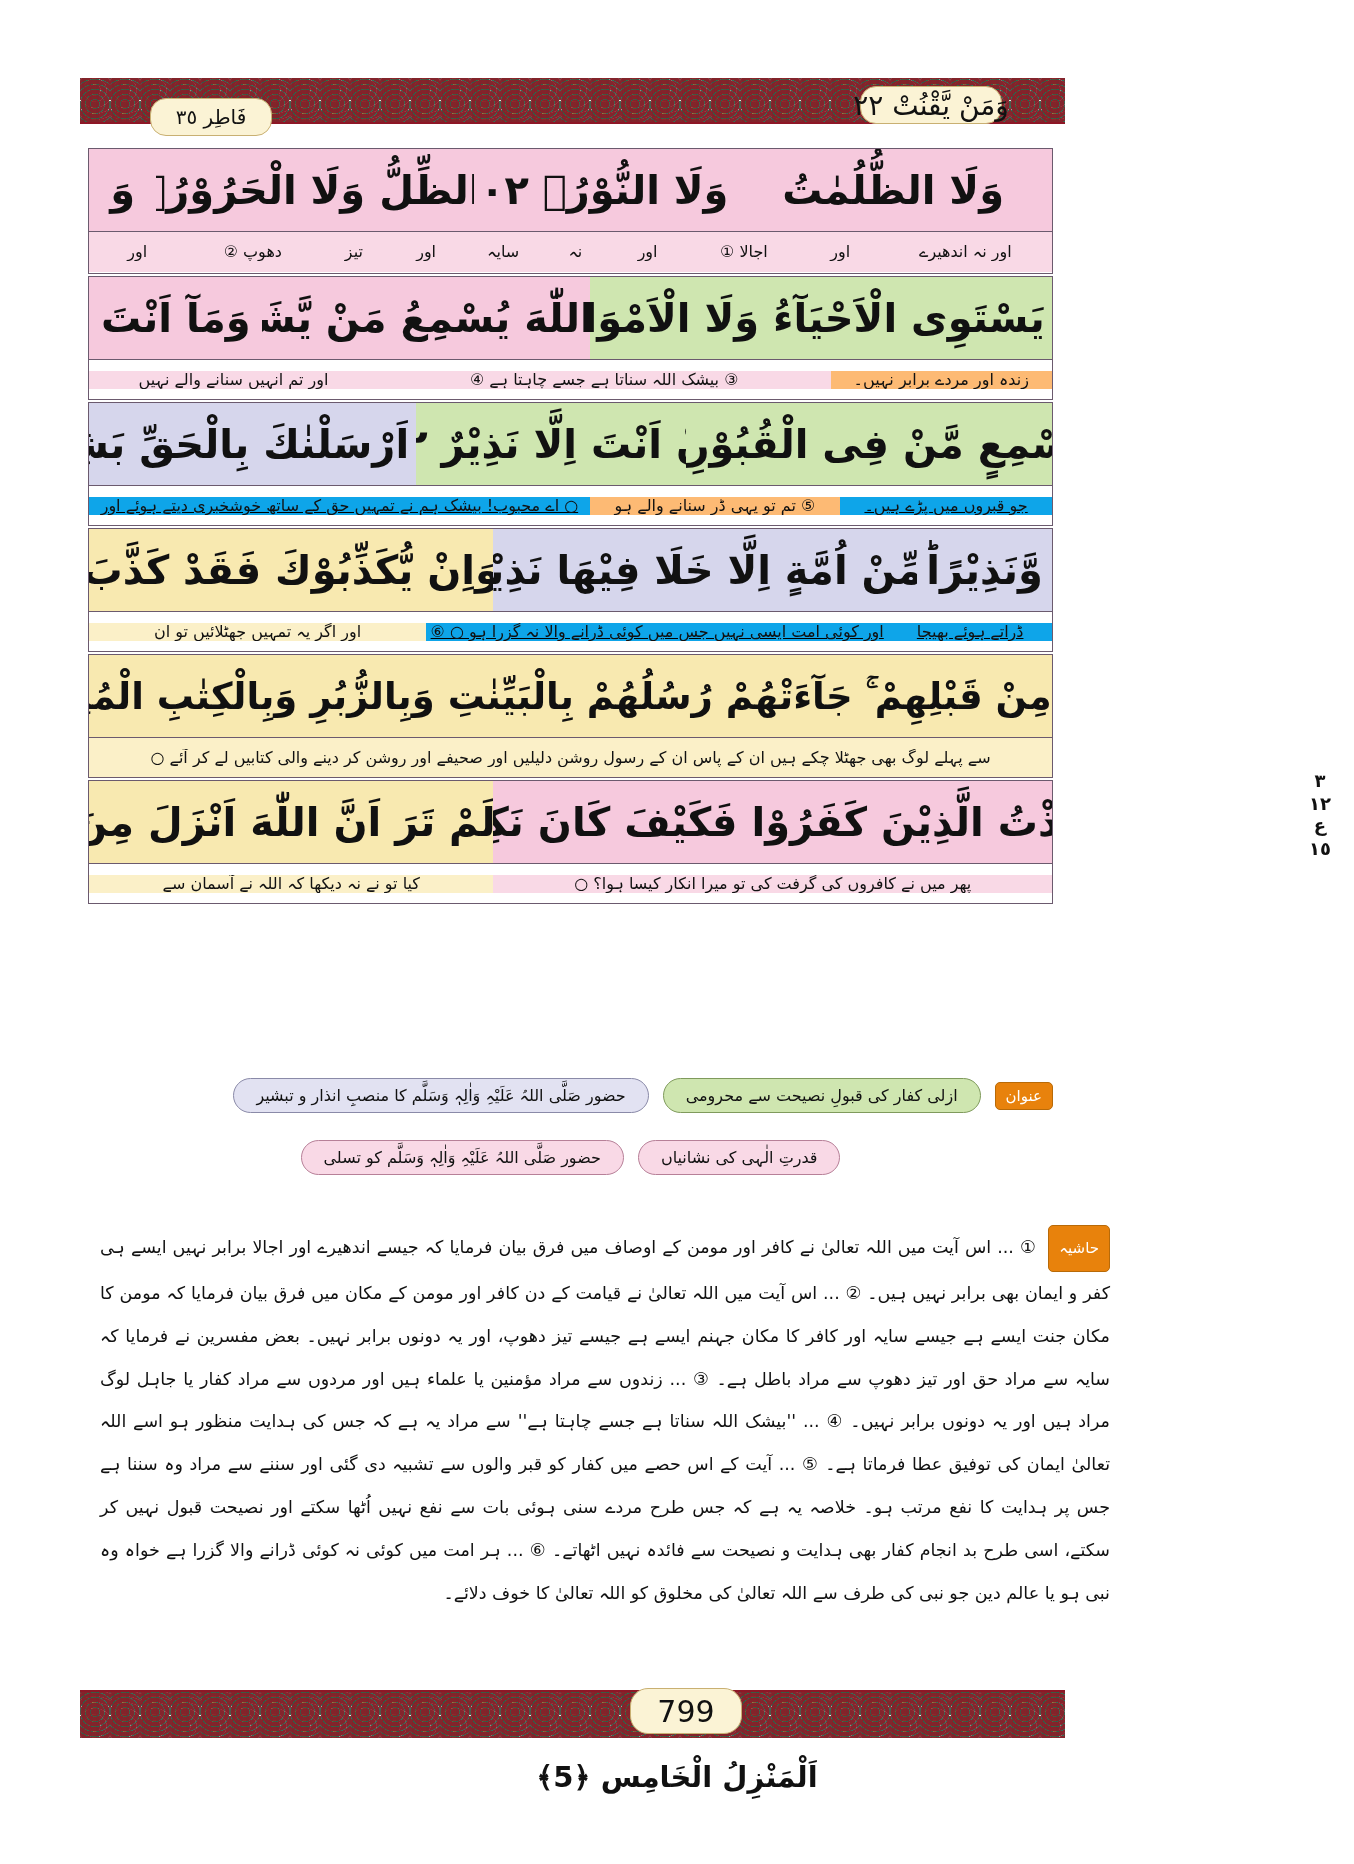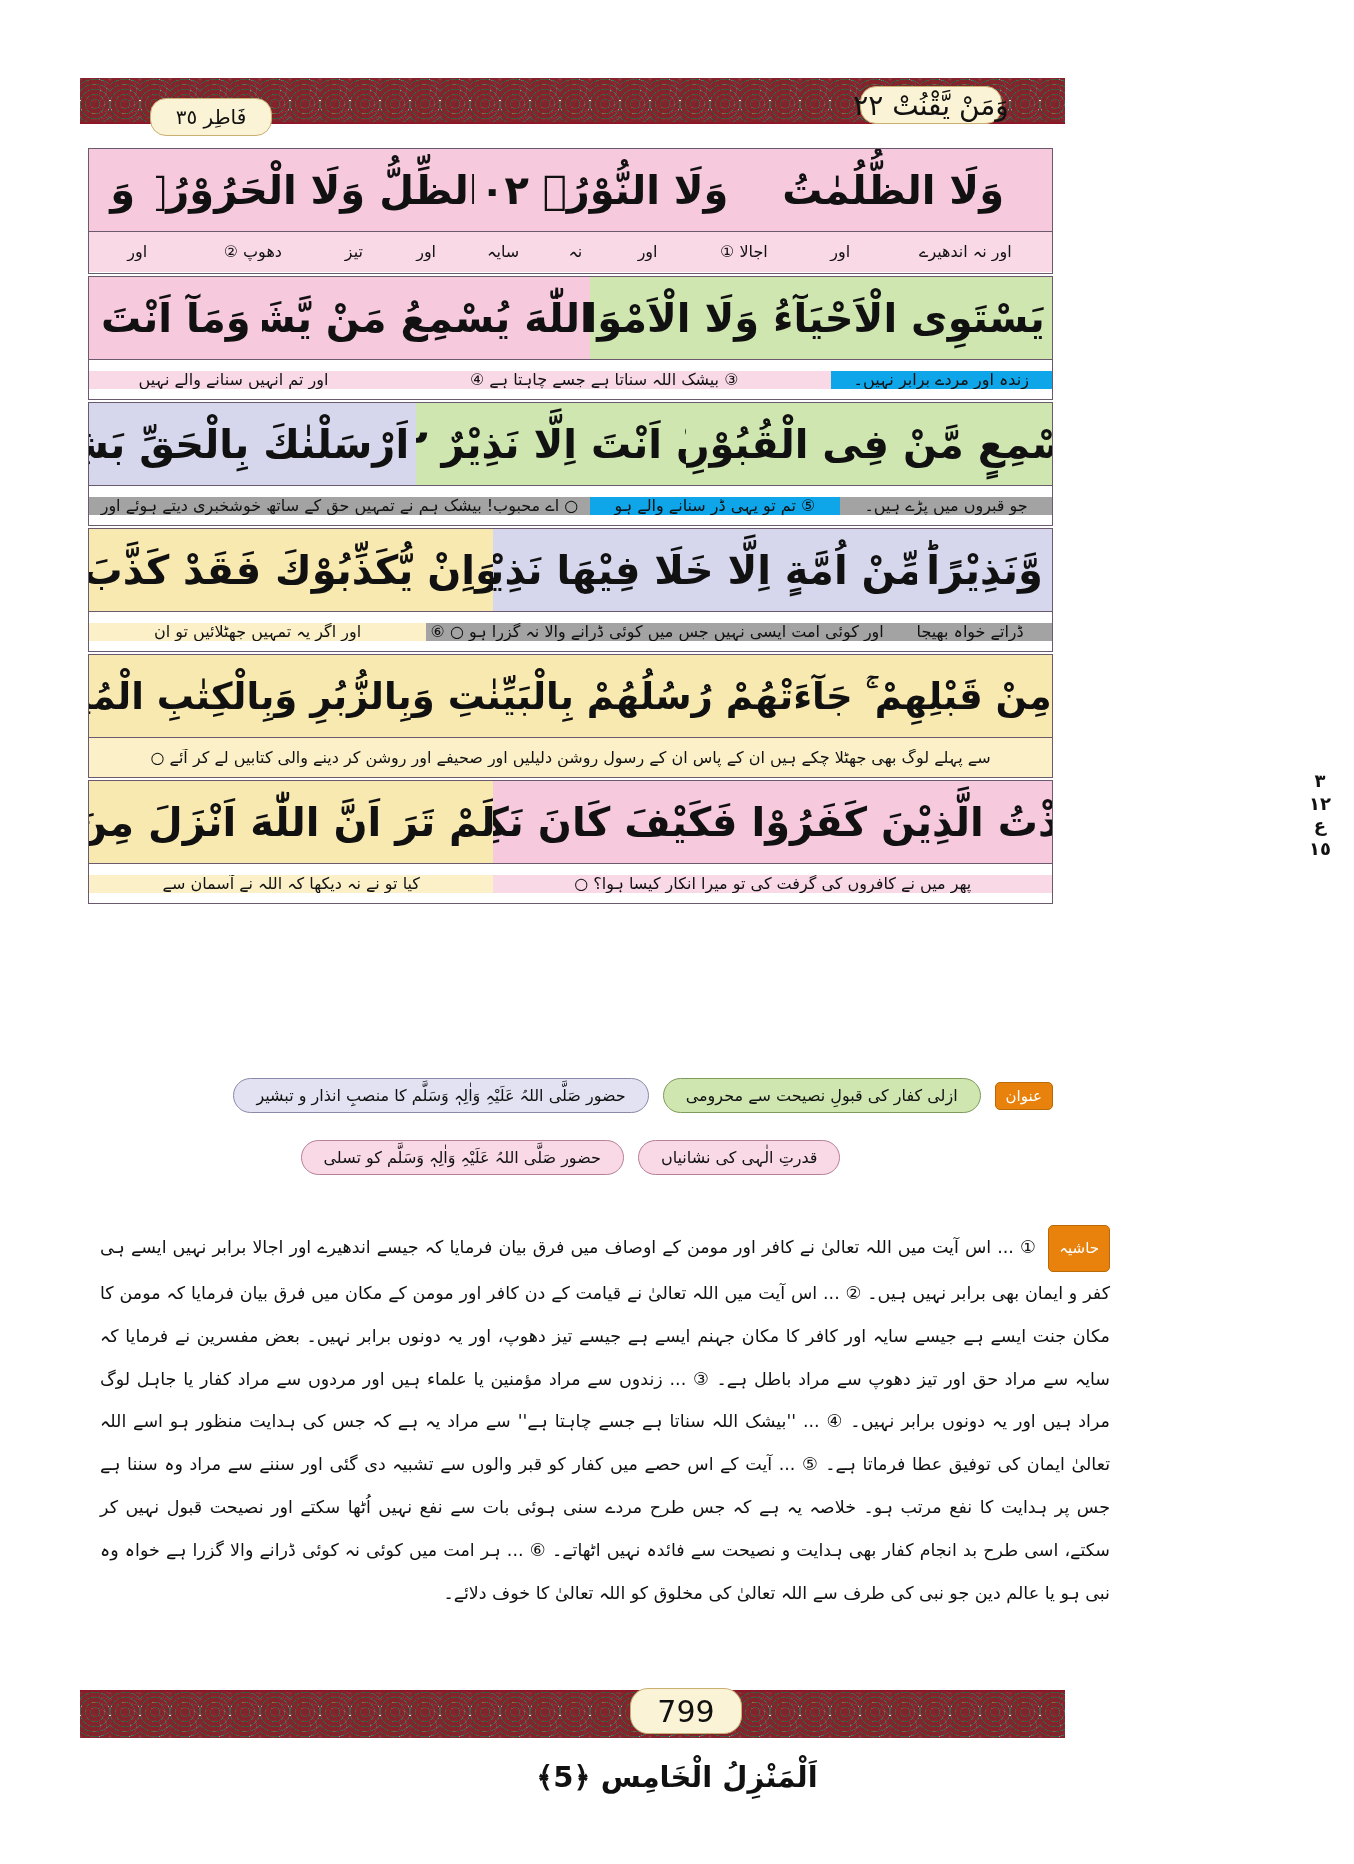--- a/index.html
+++ b/index.html
@@ -48,22 +48,22 @@
   .tseg{display:flex;align-items:center;justify-content:center;overflow:hidden;
         box-sizing:border-box;}
   .ur{font-family:"DejaVu Sans","Liberation Sans",sans-serif;direction:rtl;
       white-space:nowrap;font-size:16px;color:#111;line-height:1.1;}
 
   .pink{background:#f6c9dd;}
   .green{background:#cfe6b0;}
   .lav{background:#d6d6ec;}
   .cream{background:#f8e9b0;}
   .pinkL{background:#f9d9e6;}
-  .greenL{background:#0ea5e9;}
-  .lavL{background:#a3a3a3;}
+  .greenL{background:#fdba74;}
+  .lavL{background:#0ea5e9;text-decoration:underline;}
   .creamL{background:#fbf0c8;}
 
   
   .margin{position:absolute;right:14px;direction:rtl;text-align:center;
      font-family:"DejaVu Sans","Liberation Sans",sans-serif;color:#111;}
   .margin div{font-size:18px;line-height:1.25;font-weight:bold;}
 
   
   .pillrow{position:absolute;display:flex;direction:rtl;align-items:center;
            justify-content:flex-start;gap:14px;}
@@ -220,21 +220,21 @@
         </div>
       <div class="aseg lav" style="width:44%;">
         <span class="ar">وَاِنْ مِّنْ اُمَّةٍ اِلَّا خَلَا فِيْهَا نَذِيْرٌ ۲۴</span>
         </div>
       <div class="aseg cream" style="width:42%;">
         <span class="ar">وَاِنْ يُّكَذِّبُوْكَ فَقَدْ كَذَّبَ</span>
         </div>
     </div>
     <div class="trow" style="height:40px;">
       <div class="tseg lavL" style="width:17%;">
-          <span class="ur">ڈراتے خواہ بھیجا</span>
+          <span class="ur">ڈراتے ہوئے بھیجا</span>
         </div>
       <div class="tseg lavL" style="width:48%;">
           <span class="ur">اور کوئی امت ایسی نہیں جس میں کوئی ڈرانے والا نہ گزرا ہو ○ ⑥</span>
         </div>
       <div class="tseg creamL" style="width:35%;">
           <span class="ur">اور اگر یہ تمہیں جھٹلائیں تو ان</span>
         </div>
     </div>
   </div>
 

